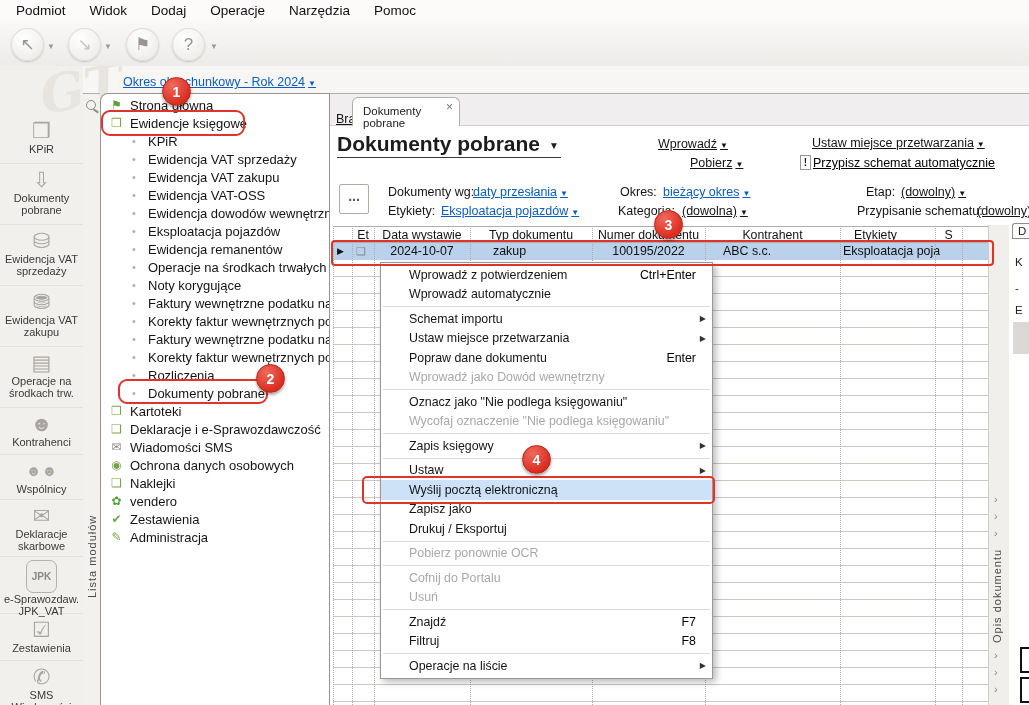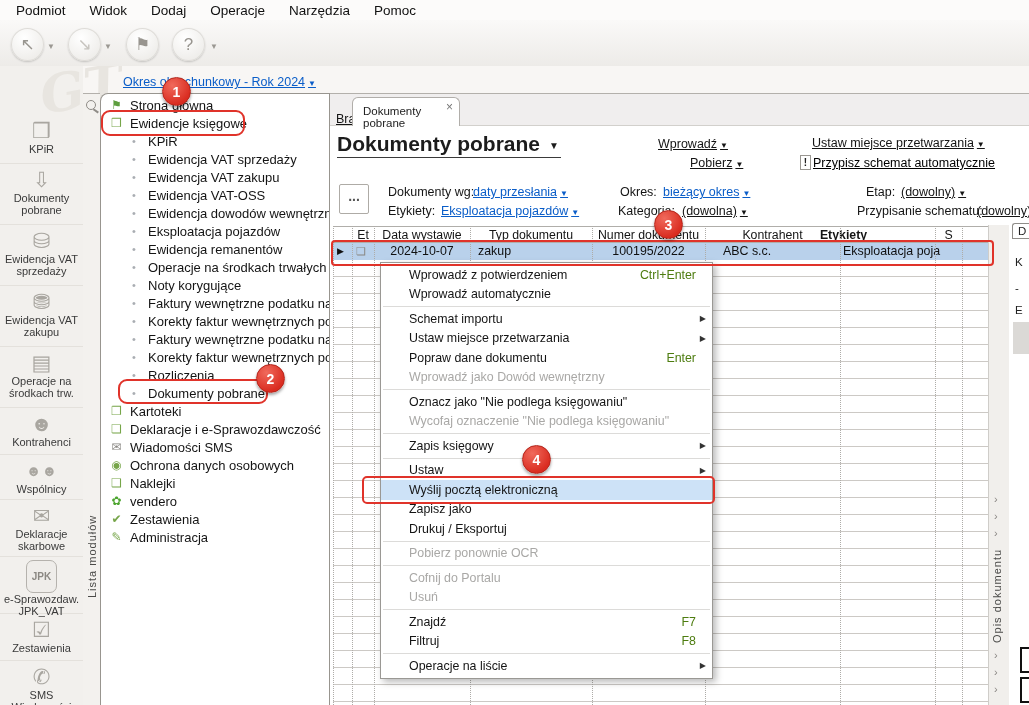--- a/index.html
+++ b/index.html
@@ -84,21 +84,21 @@
   .datarow{position:absolute;left:333px;top:243px;width:655px;height:17px;background:#b9d1eb;z-index:6;}
   .dcell{position:absolute;top:1px;height:15px;line-height:15px;font-size:12.4px;color:#101010;white-space:nowrap;overflow:hidden;}
   .rowmarker{font-size:9px;color:#111;}
   .docicon{font-size:11px;color:#8a8884;}
 
   
   .ctxmenu{position:absolute;left:380px;top:262px;width:333px;z-index:20;background:#fff;border:1px solid #9a9894;
            box-shadow:3px 3px 7px rgba(0,0,0,.28);padding:2px 0;box-sizing:border-box;}
   .cmi{height:19.5px;display:flex;align-items:center;padding:0 16px 0 28px;font-size:12.4px;color:#141414;position:relative;white-space:nowrap;}
   .cmi .lbl{flex:1 1 auto;overflow:hidden;}
-  .cmi .sc{margin-left:24px;color:#4d7c0f;}
+  .cmi .sc{margin-left:24px;color:#000000;}
   .cmi.bold{font-weight:normal;}
   .cmi.disabled,.cmi.disabled .sc{color:#a9a8a6;}
   .cmi .sub{position:absolute;right:6px;font-size:8px;color:#333;}
   .cmi.hl{background:#cde2f7;}
   .cmsep{height:1px;background:#dcdbd9;margin:2px 2px;}
 
   
   .opisstrip{position:absolute;left:988px;top:225px;width:20px;bottom:0;background:#f1efec;
              border-left:1px solid #cfcdc9;border-right:1px solid #b5b2ad;z-index:8;}
   .rightpanel{position:absolute;left:1009px;top:218px;right:0;bottom:0;background:#fff;z-index:8;font-size:11.5px;color:#222;}
@@ -340,30 +340,30 @@
   <span class="flabel" style="left:857px;top:204px;">Przypisanie schematu:</span>
   <a class="fvalue black" style="left:977px;top:204px;"><span>(dowolny)</span></a>
 
   <div class="hline" style="top:226px;"></div>
   <div class="hline" style="top:242px;"></div>
   <div class="thcell" style="left:352px;width:22px;">Et</div>
   <div class="thcell" style="left:374px;width:96px;">Data wystawie</div>
   <div class="thcell" style="left:470px;width:122px;">Typ dokumentu</div>
   <div class="thcell" style="left:592px;width:113px;">Numer dokumentu</div>
   <div class="thcell" style="left:705px;width:135px;">Kontrahent</div>
-  <div class="thcell" style="left:796px;width:95px;font-weight:bold;">Etykiety</div>
+  <div class="thcell" style="left:828px;width:95px;">Etykiety</div>
   <div class="thcell" style="left:935px;width:27px;">S</div>
 
   <div class="gridrows"></div>
 
   <div class="datarow">
     <span class="dcell rowmarker" style="left:4px;">▶</span>
     <span class="dcell docicon" style="left:23px;">❏</span>
     <span class="dcell" style="left:41px;width:96px;text-align:center;">2024-10-07</span>
-    <span class="dcell" style="left:145px;">zakup</span>
+    <span class="dcell" style="left:160px;">zakup</span>
     <span class="dcell" style="left:259px;width:113px;text-align:center;">100195/2022</span>
     <span class="dcell" style="left:390px;">ABC s.c.</span>
     <span class="dcell" style="left:510px;width:112px;">Eksploatacja poja</span>
   </div>
 
   <div class="vline" style="left:333px;"></div>
   <div class="vline" style="left:352px;"></div>
   <div class="vline" style="left:374px;"></div>
   <div class="vline" style="left:470px;"></div>
   <div class="vline" style="left:592px;"></div>

